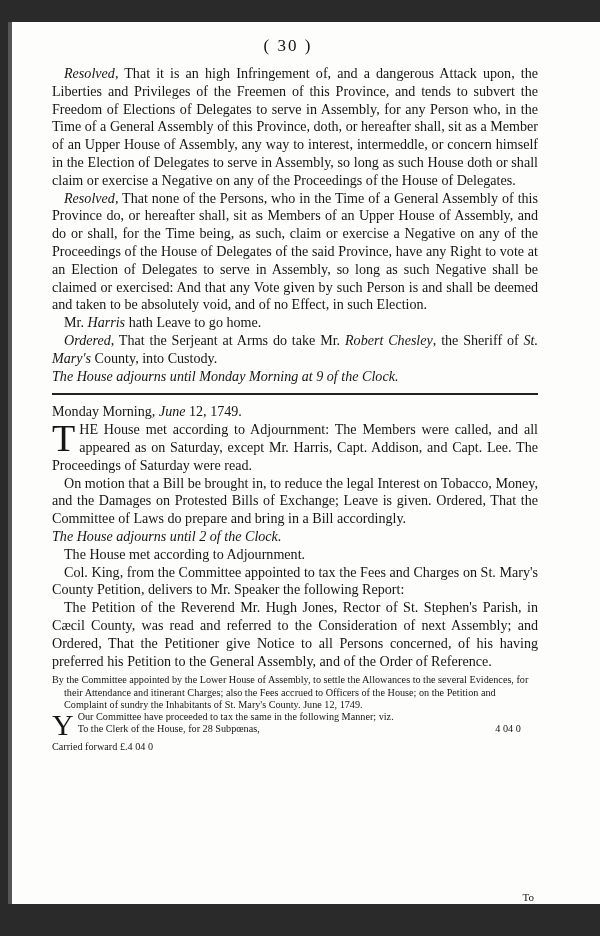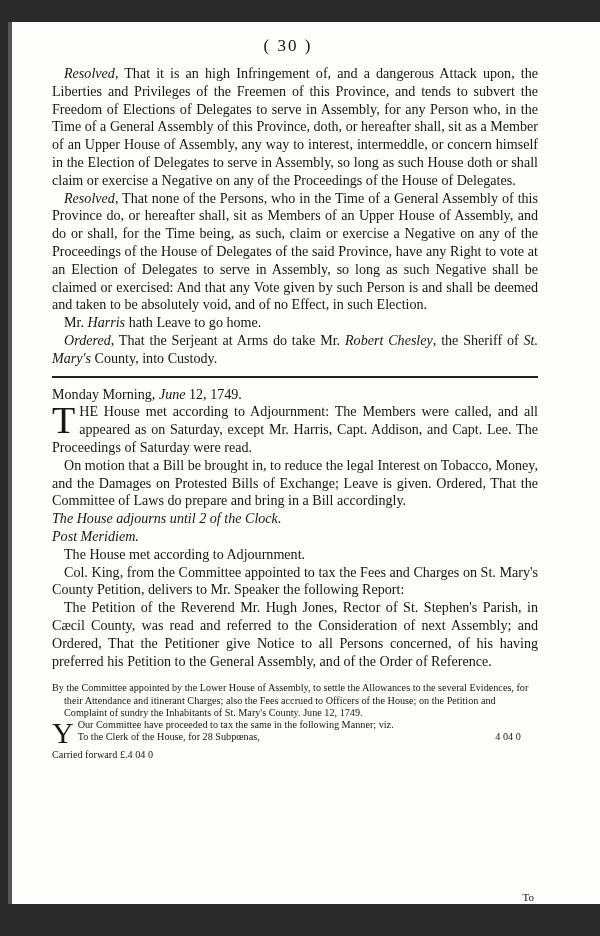--- a/index.html
+++ b/index.html
@@ -31,33 +31,33 @@
 <div class="page"></div>
 <div class="bottomband"></div>
 
 <div class="pnum">( 30 )</div>
 
 <div class="text" style="top:65px;">
   <p class="ind"><i>Resolved</i><span>, That it is an high Infringement of, and a dangerous Attack upon, the Liberties and Privileges of the Freemen of this Province, and tends to subvert the Freedom of Elections of Delegates to serve in Assembly, for any Person who, in the Time of a General Assembly of this Province, doth, or hereafter shall, sit as a Member of an Upper House of Assembly, any way to interest, intermeddle, or concern himself in the Election of Delegates to serve in Assembly, so long as such House doth or shall claim or exercise a Negative on any of the Proceedings of the House of Delegates.</span></p>
   <p class="ind"><i>Resolved</i><span>, That none of the Persons, who in the Time of a General Assembly of this Province do, or hereafter shall, sit as Members of an Upper House of Assembly, and do or shall, for the Time being, as such, claim or exercise a Negative on any of the Proceedings of the House of Delegates of the said Province, have any Right to vote at an Election of Delegates to serve in Assembly, so long as such Negative shall be claimed or exercised: And that any Vote given by such Person is and shall be deemed and taken to be absolutely void, and of no Effect, in such Election.</span></p>
   <p class="ind"><span>Mr. </span><i>Harris</i><span> hath Leave to go home.</span></p>
   <p class="ind"><i>Ordered</i><span>, That the Serjeant at Arms do take Mr. </span><i>Robert Chesley</i><span>, the Sheriff of </span><i>St. Mary's</i><span> County, into Custody.</span></p>
+  <p class="center">The House adjourns until Monday Morning at 9 of the Clock.</p>
 
   <div class="rule"></div>
 
   <p class="date"><span>Monday Morning, </span><i>June</i><span> 12, 1749.</span></p>
   <p><span class="dropcap">T</span><span>HE House met according to Adjournment: The Members were called, and all appeared as on Saturday, except Mr. Harris, Capt. Addison, and Capt. Lee. The Proceedings of Saturday were read.</span></p>
   <p class="ind">On motion that a Bill be brought in, to reduce the legal Interest on Tobacco, Money, and the Damages on Protested Bills of Exchange; Leave is given. Ordered, That the Committee of Laws do prepare and bring in a Bill accordingly.</p>
   <p class="center">The House adjourns until 2 of the Clock.</p>
-  <p class="center">Post Meridiem.</p>
   <p class="ind">The House met according to Adjournment.</p>
   <p class="ind">Col. King, from the Committee appointed to tax the Fees and Charges on St. Mary's County Petition, delivers to Mr. Speaker the following Report:</p>
   <p class="ind">The Petition of the Reverend Mr. Hugh Jones, Rector of St. Stephen's Parish, in Cæcil County, was read and referred to the Consideration of next Assembly; and Ordered, That the Petitioner give Notice to all Persons concerned, of his having preferred his Petition to the General Assembly, and of the Order of Reference.</p>
 
-  <div class="small" style="margin-top:12px;">
+  <div class="small" style="margin-top:4px;">
     <p class="hang">By the Committee appointed by the Lower House of Assembly, to settle the Allowances to the several Evidences, for their Attendance and itinerant Charges; also the Fees accrued to Officers of the House; on the Petition and Complaint of sundry the Inhabitants of St. Mary's County. June 12, 1749.</p>
     <p><span class="dropcap" style="font-size:30px;line-height:24px;">Y</span><span>Our Committee have proceeded to tax the same in the following Manner; viz.</span></p>
     <div class="ledger">
       <span>To the Clerk of the House, for 28 Subpœnas,</span>
       <span class="amt">4 04 0</span>
     </div>
     <p class="carried">Carried forward £.4 04 0</p>
   </div>
 </div>
 

